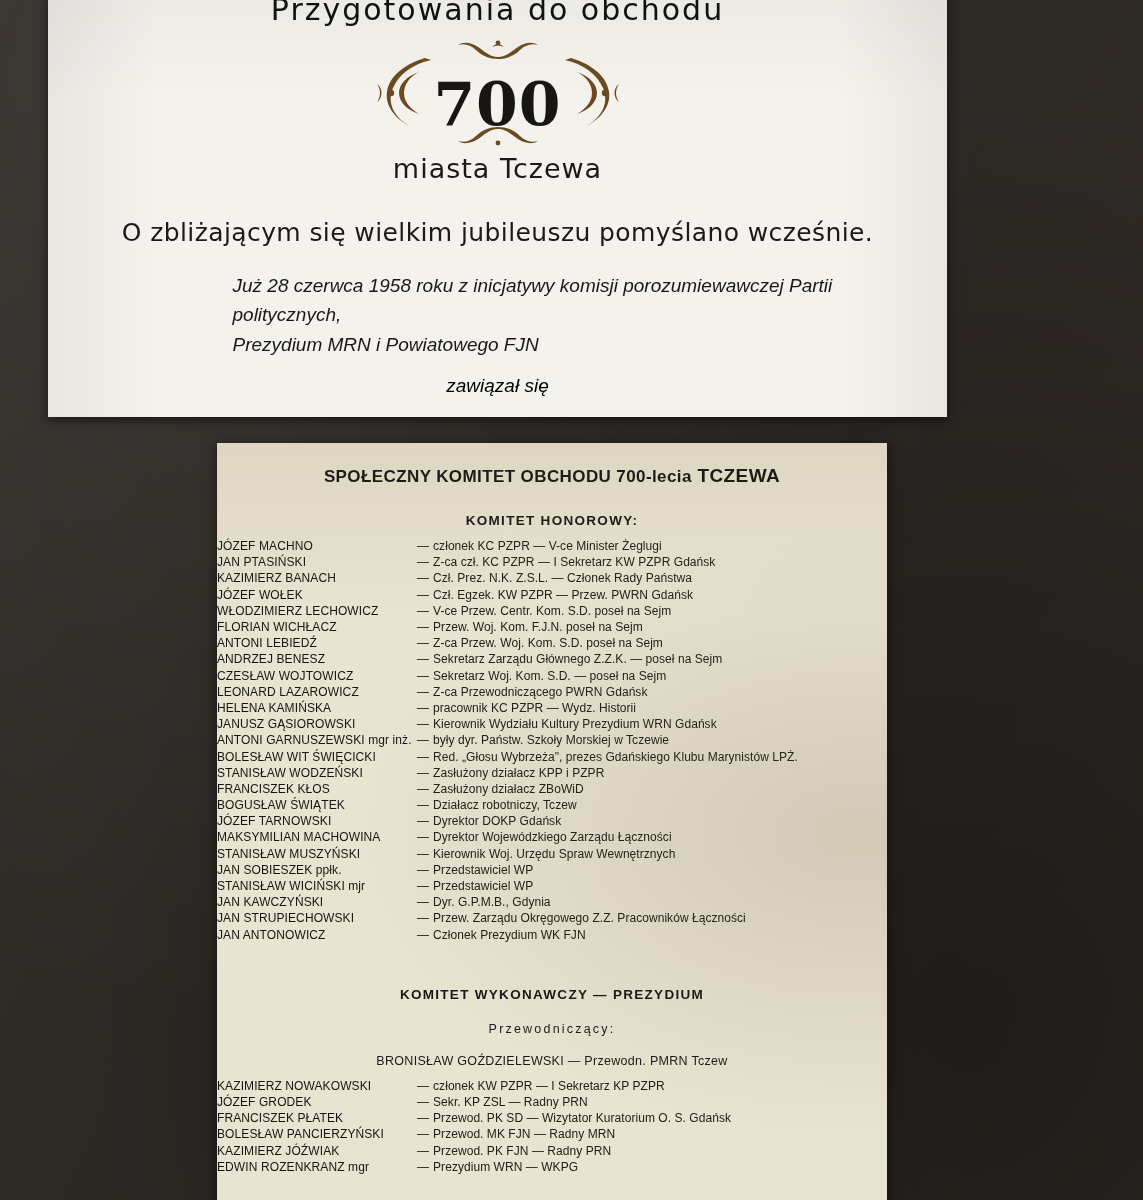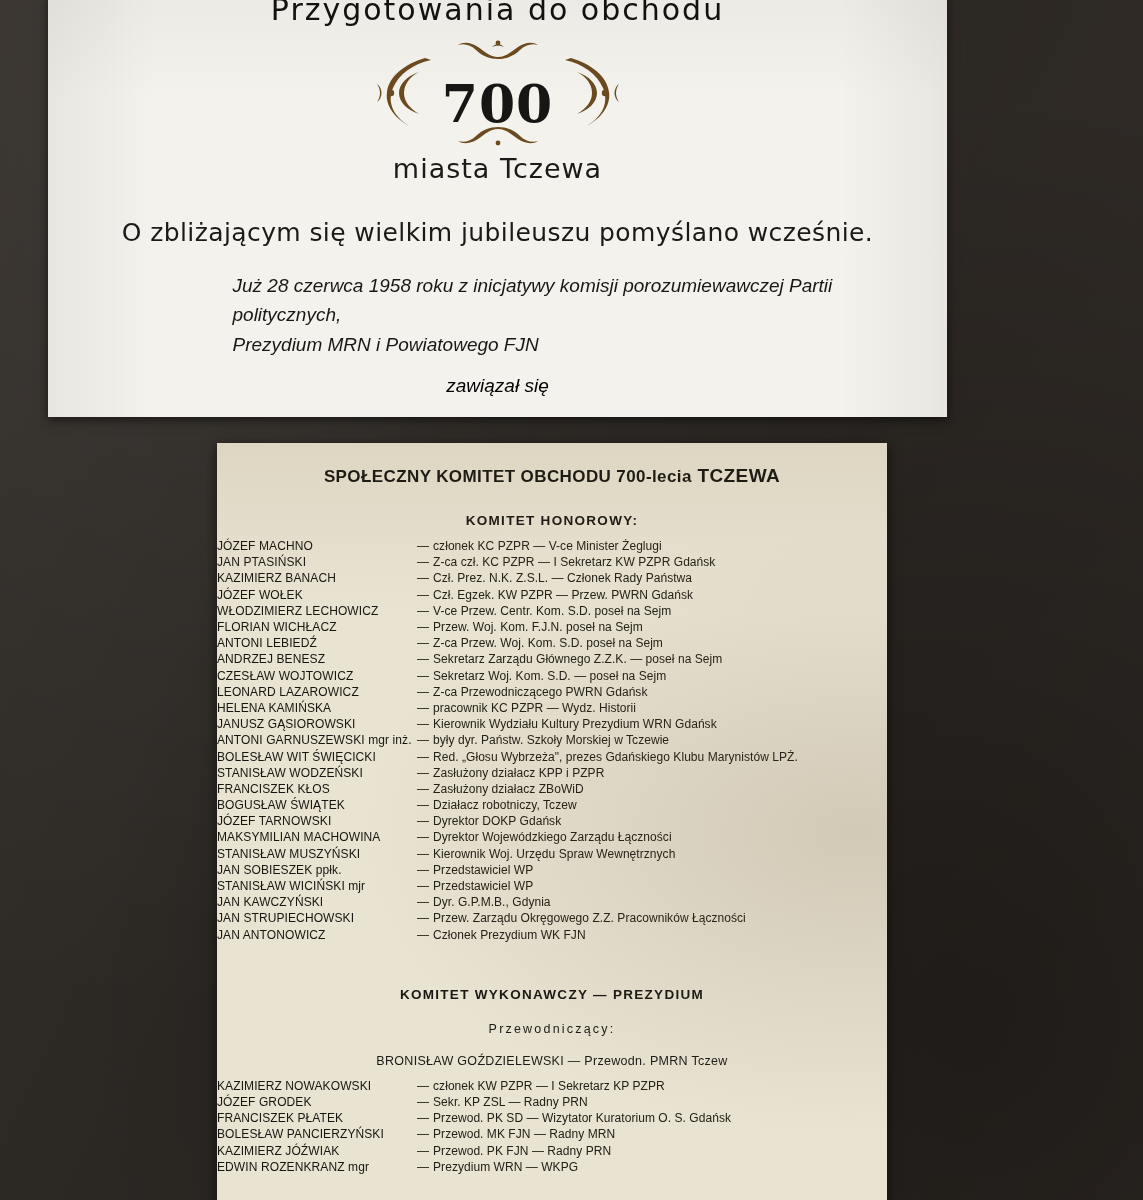--- a/index.html
+++ b/index.html
@@ -80,21 +80,21 @@
     transform: translateX(-50%);
     top: 0;
     width: 270px;
     height: 104px;
     display: flex;
     align-items: center;
     justify-content: center;
   }
   #emblem-number {
     font-family: "DejaVu Serif", serif;
-    font-size: 52px;
+    font-size: 60px;
     font-weight: 700;
     color: #171615;
     letter-spacing: 1px;
     z-index: 3;
     position: relative;
     margin-top: 21px;
   }
   .flourish {
     position: absolute;
     top: 50%;

